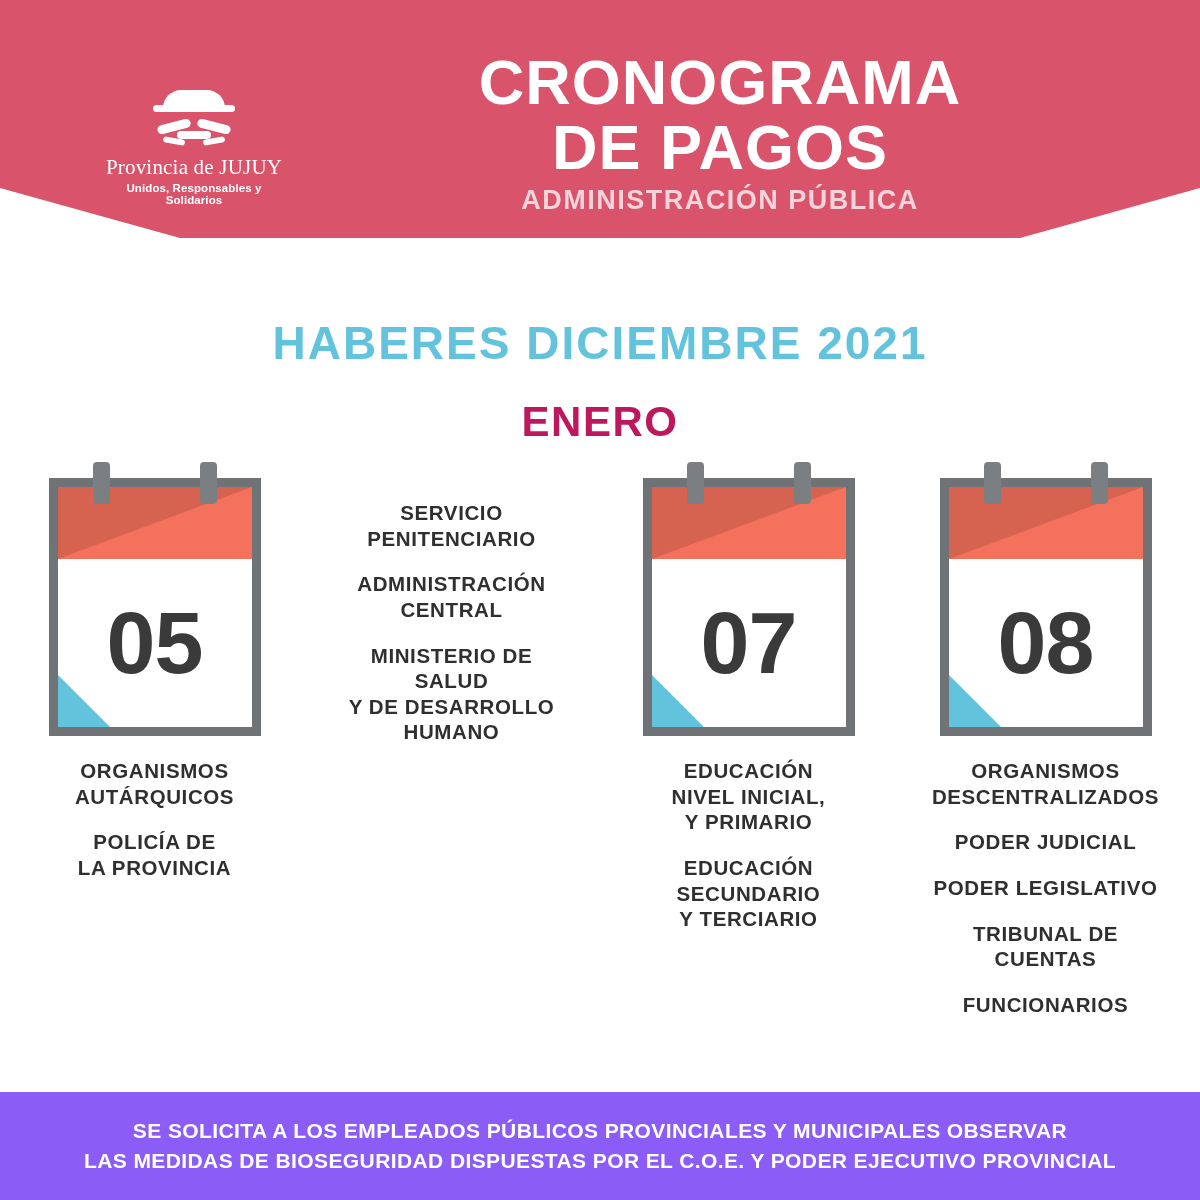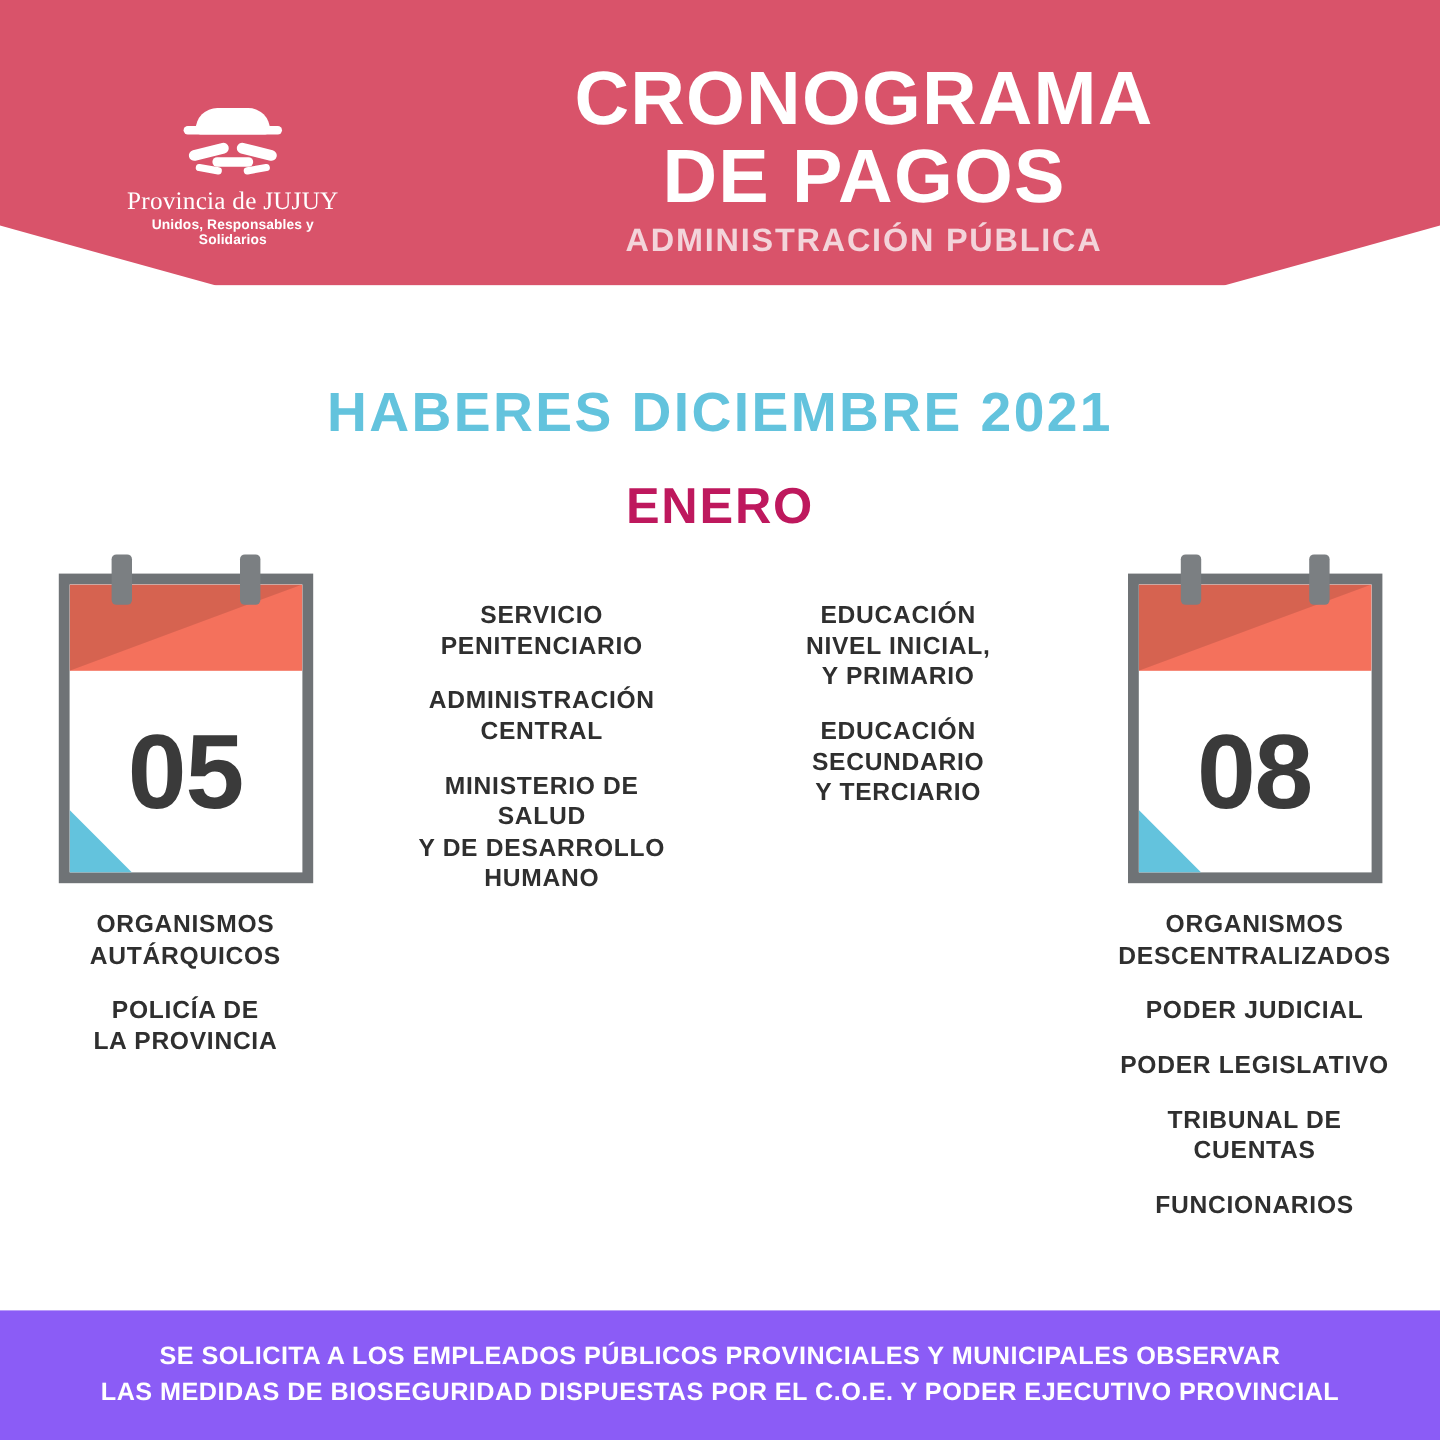--- a/index.html
+++ b/index.html
@@ -318,20 +318,30 @@
       <div class="grp">
         <div>MINISTERIO DE</div>
         <div>SALUD</div>
         <div>Y DE DESARROLLO</div>
         <div>HUMANO</div>
       </div>
     </div>
   </div>
 
   <div class="card">
+    <div class="cal">
+      <div class="ring l"></div>
+      <div class="ring r"></div>
+      <div class="cal-body">
+        <div class="cal-top"></div>
+        <div class="cal-shadow"></div>
+        <div class="cal-num">07</div>
+        <div class="cal-corner"></div>
+      </div>
+    </div>
     <div class="labels">
       <div class="grp">
         <div>EDUCACIÓN</div>
         <div>NIVEL INICIAL,</div>
         <div>Y PRIMARIO</div>
       </div>
       <div class="grp">
         <div>EDUCACIÓN</div>
         <div>SECUNDARIO</div>
         <div>Y TERCIARIO</div>

